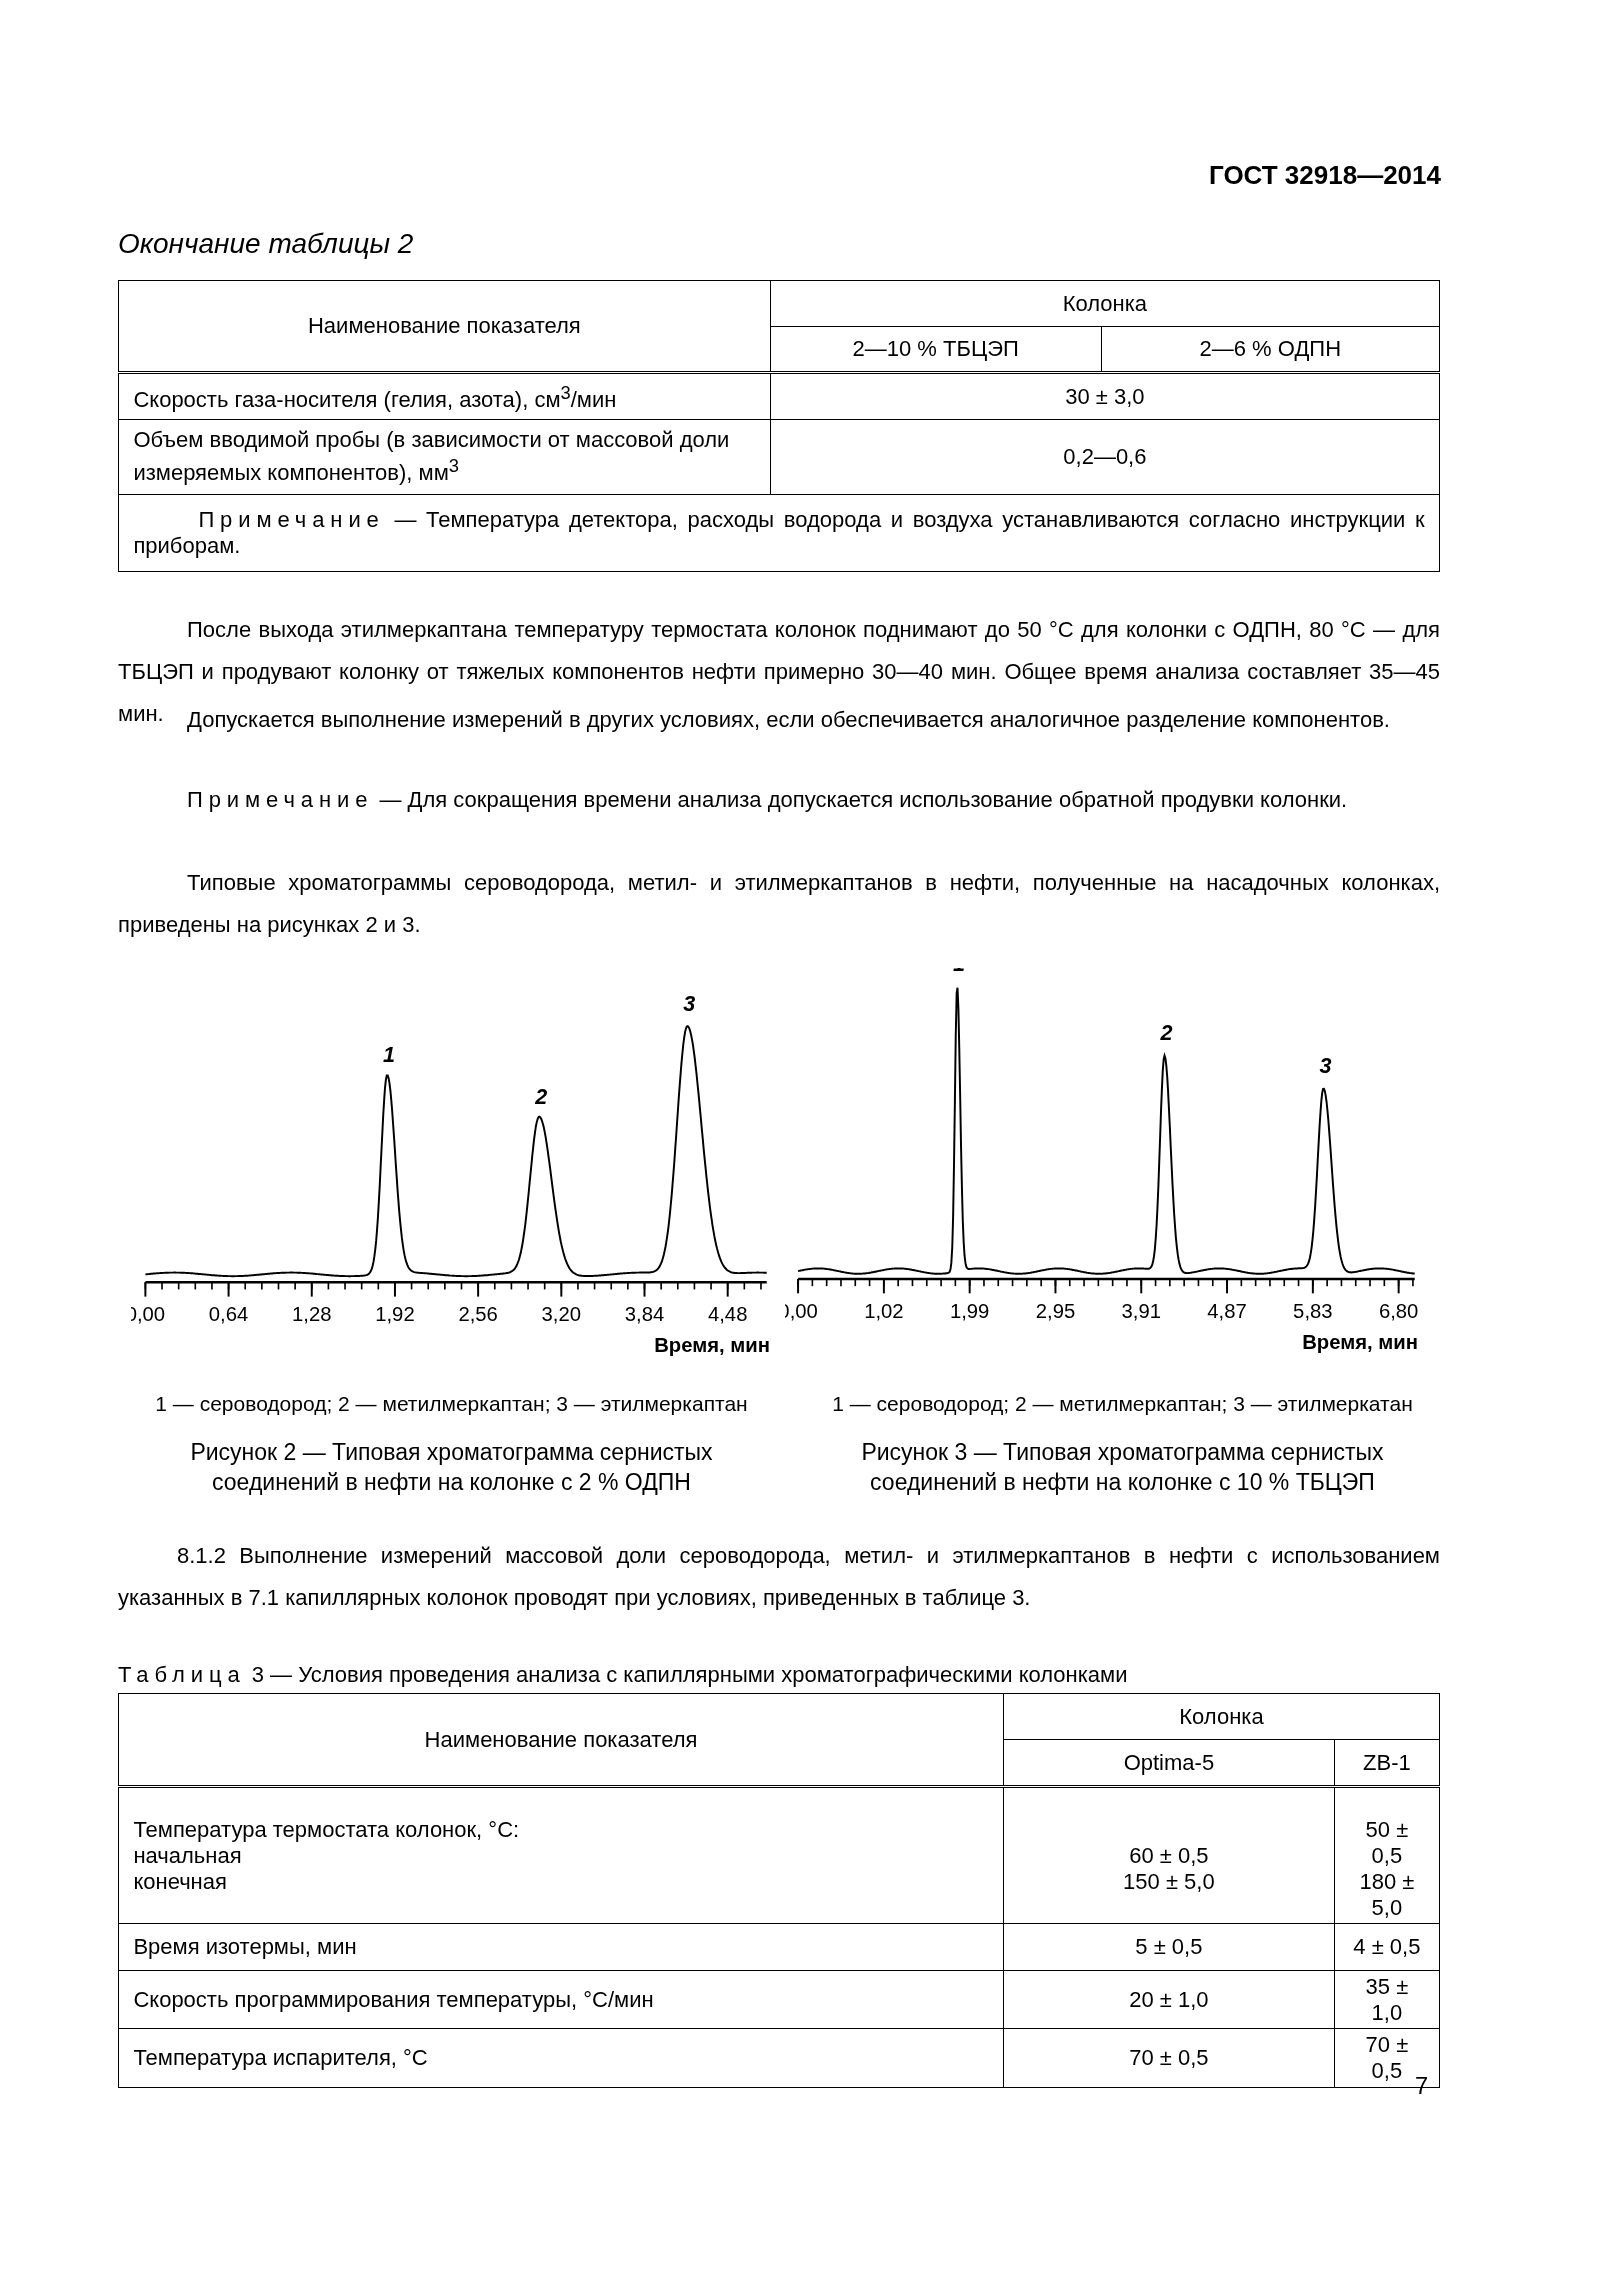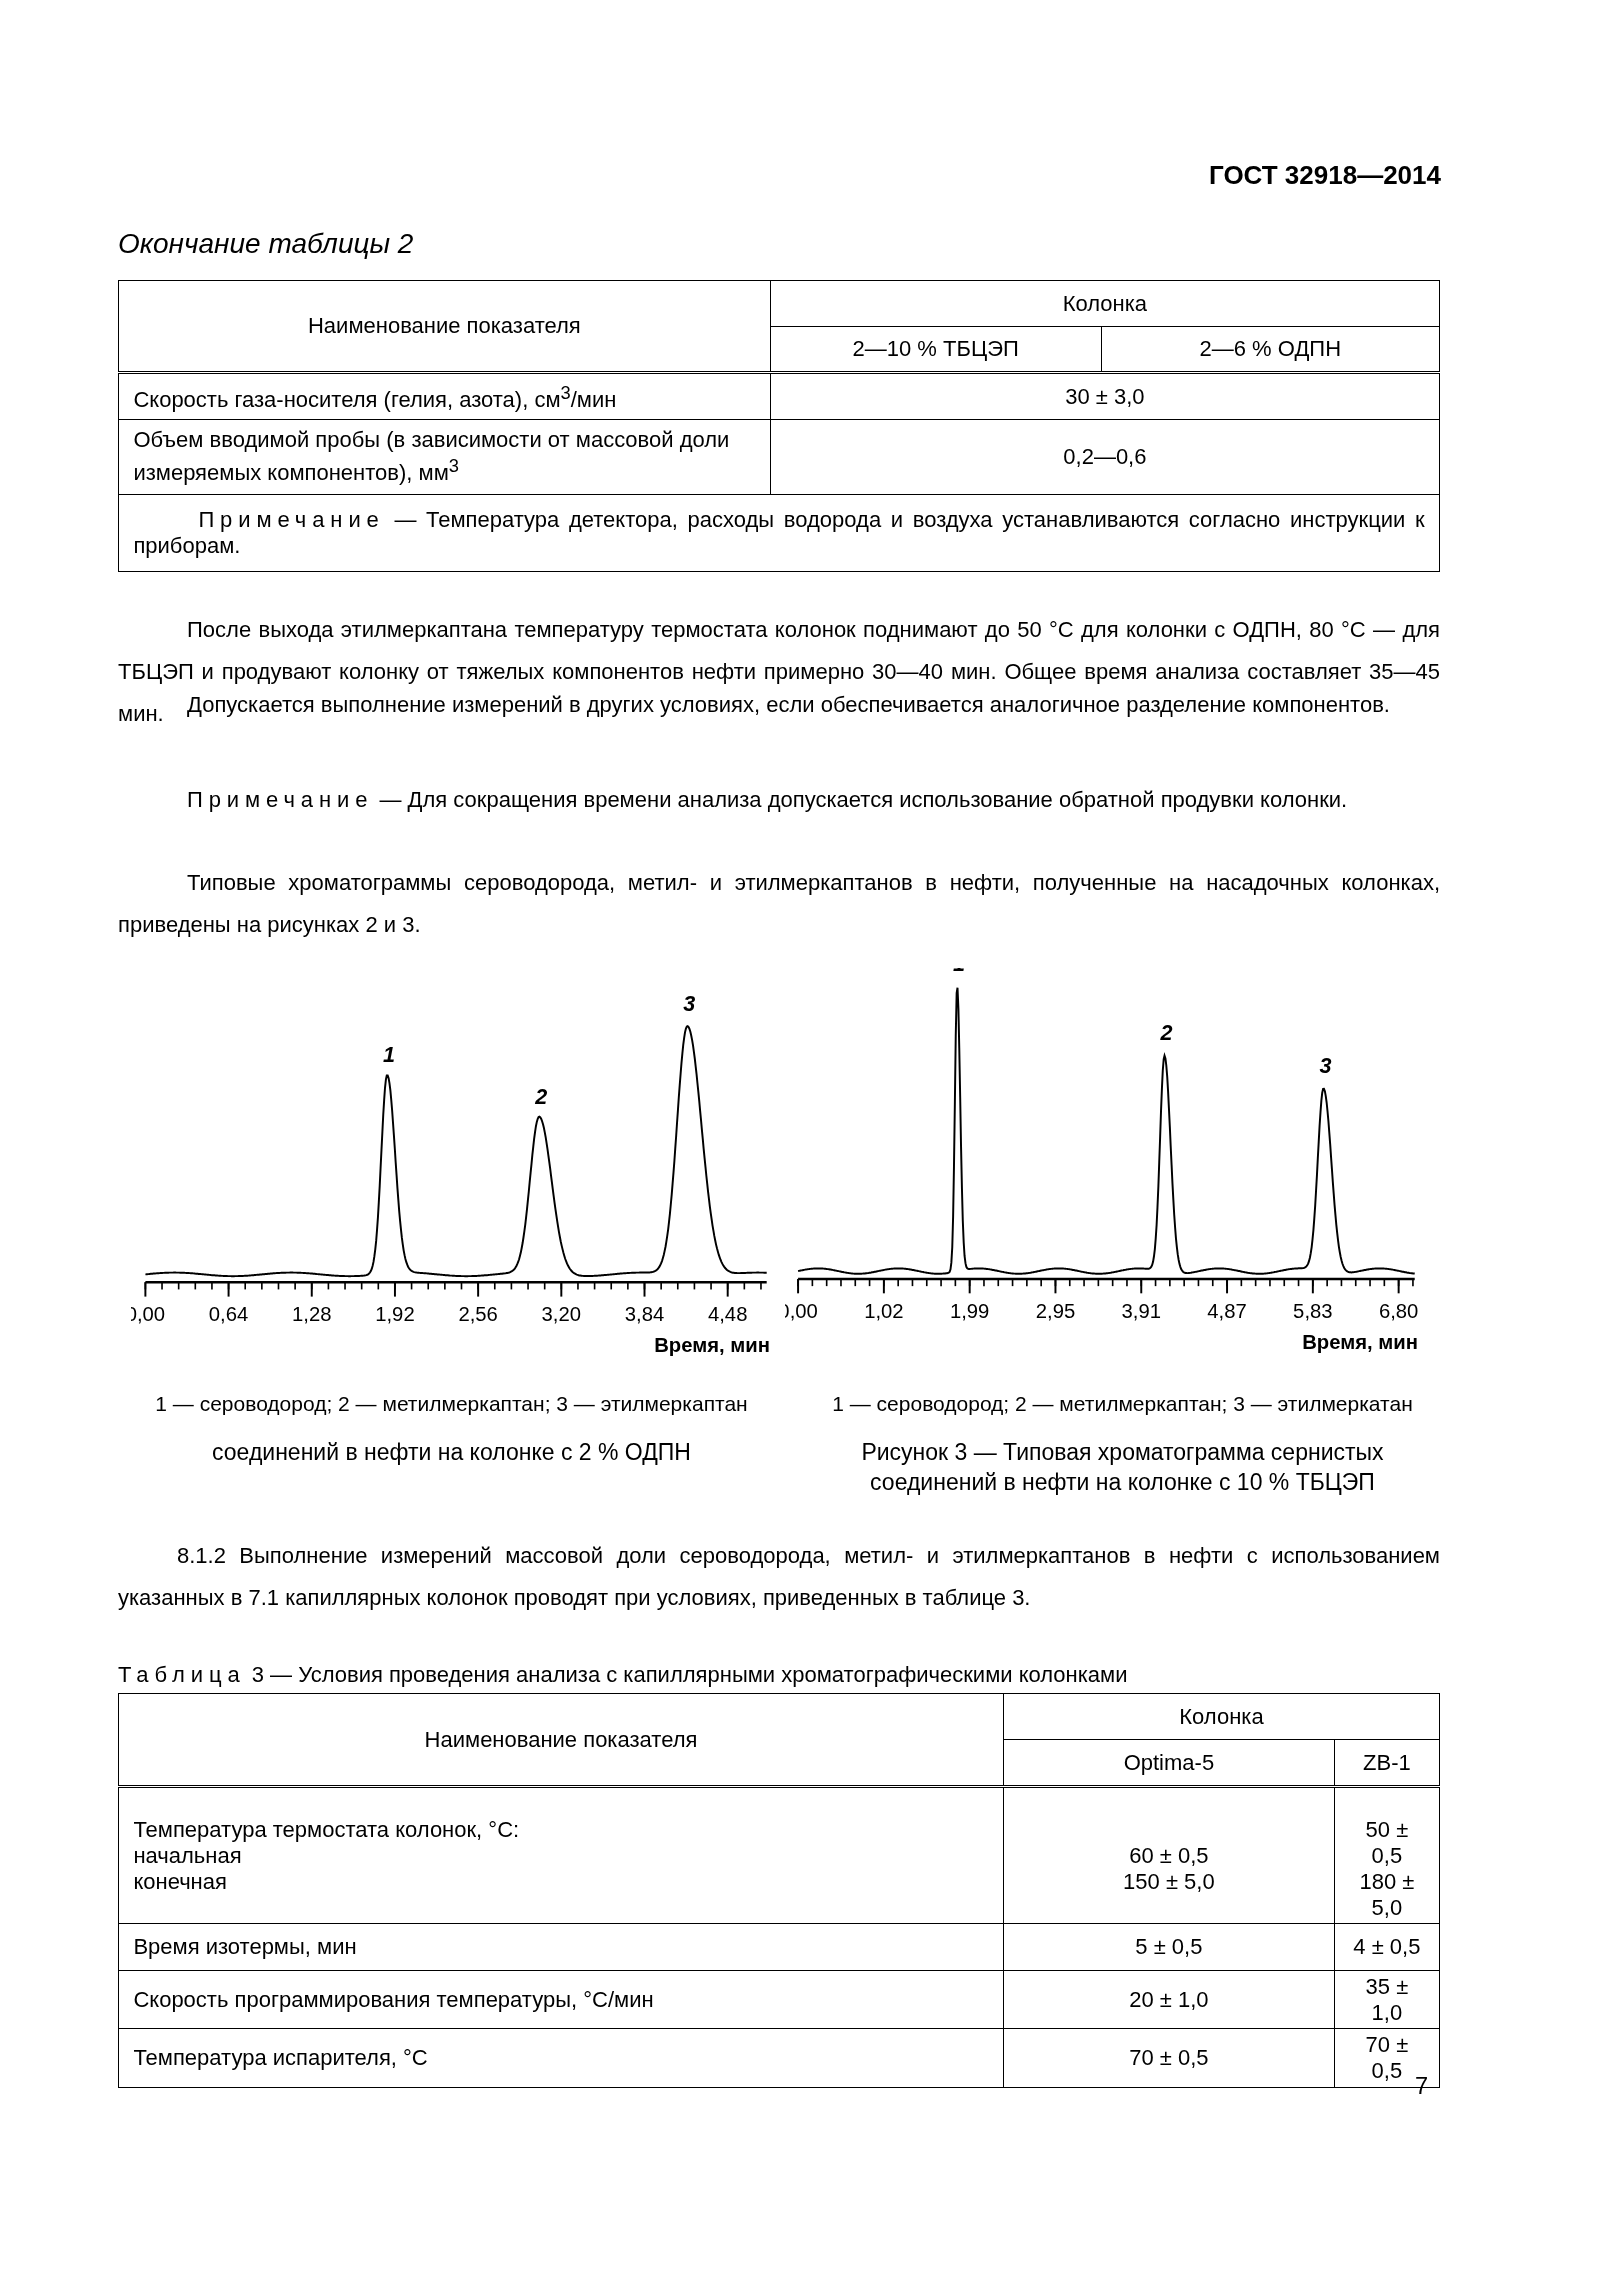--- a/index.html
+++ b/index.html
@@ -44,21 +44,21 @@
     <td><span>Объем вводимой пробы (в зависимости от массовой доли измеряемых компонентов), мм</span><sup>3</sup></td>
     <td colspan="2" class="c">0,2—0,6</td>
   </tr>
   <tr style="height:77px;">
     <td colspan="3" style="text-align:justify;"><span style="display:inline-block;width:65px;"></span><span class="note-sp">Примечание</span><span> — Температура детектора, расходы водорода и воздуха устанавливаются согласно инструкции к приборам.</span></td>
   </tr>
 </tbody>
   </table>
 
 <div class="para" style="top:609px;"><span class="ind"></span><span>После выхода этилмеркаптана температуру термостата колонок поднимают до 50 °С для колонки с ОДПН, 80 °С — для ТБЦЭП и продувают колонку от тяжелых компонентов нефти примерно 30—40 мин. Общее время анализа составляет 35—45 мин.</span></div>
-<div class="para" style="top:684px;"><span class="ind"></span><span>Допускается выполнение измерений в других условиях, если обеспечивается аналогичное разделение компонентов.</span></div>
+<div class="para" style="top:699px;"><span class="ind"></span><span>Допускается выполнение измерений в других условиях, если обеспечивается аналогичное разделение компонентов.</span></div>
 <div class="para small" style="top:785px;"><span class="ind"></span><span class="note-sp">Примечание</span><span> — Для сокращения времени анализа допускается использование обратной продувки колонки.</span></div>
 <div class="para" style="top:862px;"><span class="ind"></span><span>Типовые хроматограммы сероводорода, метил- и этилмеркаптанов в нефти, полученные на насадочных колонках, приведены на рисунках 2 и 3.</span></div>
 
 <svg id="chart0" class="abs" style="left:131px;top:968px;" width="654" height="393" viewBox="0 0 1000 600">
     <polyline points="22.0,468.0 23.4,467.9 24.7,467.7 26.1,467.6 27.4,467.5 28.8,467.3 30.1,467.2 31.5,467.1 32.9,467.0 34.2,466.8 35.6,466.7 36.9,466.6 38.3,466.5 39.6,466.4 41.0,466.3 42.4,466.2 43.7,466.1 45.1,466.0 46.4,465.9 47.8,465.8 49.1,465.7 50.5,465.7 51.9,465.6 53.2,465.5 54.6,465.5 55.9,465.4 57.3,465.4 58.6,465.3 60.0,465.3 61.4,465.3 62.7,465.3 64.1,465.3 65.4,465.2 66.8,465.2 68.1,465.2 69.5,465.3 70.9,465.3 72.2,465.3 73.6,465.3 74.9,465.4 76.3,465.4 77.6,465.4 79.0,465.5 80.4,465.6 81.7,465.6 83.1,465.7 84.4,465.8 85.8,465.8 87.1,465.9 88.5,466.0 89.9,466.1 91.2,466.2 92.6,466.3 93.9,466.4 95.3,466.5 96.6,466.6 98.0,466.8 99.4,466.9 100.7,467.0 102.1,467.1 103.4,467.3 104.8,467.4 106.1,467.5 107.5,467.6 108.9,467.8 110.2,467.9 111.6,468.0 112.9,468.2 114.3,468.3 115.6,468.4 117.0,468.6 118.4,468.7 119.7,468.8 121.1,468.9 122.4,469.1 123.8,469.2 125.1,469.3 126.5,469.4 127.9,469.5 129.2,469.6 130.6,469.7 131.9,469.8 133.3,469.9 134.6,470.0 136.0,470.1 137.4,470.2 138.7,470.3 140.1,470.3 141.4,470.4 142.8,470.5 144.1,470.5 145.5,470.6 146.9,470.6 148.2,470.7 149.6,470.7 150.9,470.7 152.3,470.7 153.6,470.8 155.0,470.8 156.4,470.8 157.7,470.8 159.1,470.7 160.4,470.7 161.8,470.7 163.1,470.7 164.5,470.6 165.9,470.6 167.2,470.5 168.6,470.5 169.9,470.4 171.3,470.4 172.6,470.3 174.0,470.2 175.4,470.1 176.7,470.0 178.1,470.0 179.4,469.9 180.8,469.8 182.1,469.7 183.5,469.5 184.9,469.4 186.2,469.3 187.6,469.2 188.9,469.1 190.3,469.0 191.6,468.8 193.0,468.7 194.4,468.6 195.7,468.5 197.1,468.3 198.4,468.2 199.8,468.1 201.1,467.9 202.5,467.8 203.9,467.7 205.2,467.5 206.6,467.4 207.9,467.3 209.3,467.1 210.6,467.0 212.0,466.9 213.4,466.8 214.7,466.7 216.1,466.6 217.4,466.4 218.8,466.3 220.1,466.2 221.5,466.1 222.9,466.0 224.2,465.9 225.6,465.9 226.9,465.8 228.3,465.7 229.6,465.6 231.0,465.6 232.4,465.5 233.7,465.5 235.1,465.4 236.4,465.4 237.8,465.3 239.1,465.3 240.5,465.3 241.9,465.3 243.2,465.2 244.6,465.2 245.9,465.2 247.3,465.2 248.6,465.3 250.0,465.3 251.4,465.3 252.7,465.3 254.1,465.4 255.4,465.4 256.8,465.5 258.1,465.5 259.5,465.6 260.9,465.7 262.2,465.7 263.6,465.8 264.9,465.9 266.3,466.0 267.6,466.1 269.0,466.2 270.4,466.3 271.7,466.4 273.1,466.5 274.4,466.6 275.8,466.7 277.1,466.8 278.5,466.9 279.9,467.1 281.2,467.2 282.6,467.3 283.9,467.5 285.3,467.6 286.6,467.7 288.0,467.8 289.4,468.0 290.7,468.1 292.1,468.2 293.4,468.4 294.8,468.5 296.1,468.6 297.5,468.8 298.9,468.9 300.2,469.0 301.6,469.1 302.9,469.2 304.3,469.4 305.6,469.5 307.0,469.6 308.4,469.7 309.7,469.8 311.1,469.9 312.4,470.0 313.8,470.1 315.1,470.2 316.5,470.2 317.9,470.3 319.2,470.4 320.6,470.4 321.9,470.5 323.3,470.6 324.6,470.6 326.0,470.6 327.4,470.7 328.7,470.7 330.1,470.7 331.4,470.7 332.8,470.8 334.1,470.8 335.5,470.8 336.9,470.7 338.2,470.7 339.6,470.7 340.9,470.7 342.3,470.6 343.6,470.6 345.0,470.6 346.4,470.5 347.7,470.5 349.1,470.4 350.4,470.3 351.8,470.2 353.1,470.1 354.5,470.0 355.9,469.9 357.2,469.7 358.6,469.5 359.9,469.1 361.3,468.6 362.6,467.9 364.0,466.8 365.4,465.2 366.7,462.9 368.1,459.7 369.4,455.1 370.8,448.9 372.1,440.6 373.5,429.9 374.9,416.5 376.2,400.0 377.6,380.4 378.9,357.9 380.3,332.7 381.6,305.7 383.0,277.7 384.4,250.0 385.7,224.0 387.1,201.1 388.4,182.7 389.8,170.0 391.1,163.8 392.5,163.8 393.9,168.0 395.2,175.7 396.6,186.8 397.9,200.9 399.3,217.4 400.6,235.8 402.0,255.5 403.4,275.9 404.7,296.5 406.1,316.7 407.4,336.2 408.8,354.5 410.1,371.4 411.5,386.7 412.9,400.4 414.2,412.3 415.6,422.6 416.9,431.3 418.3,438.6 419.6,444.5 421.0,449.4 422.4,453.2 423.7,456.3 425.1,458.6 426.4,460.4 427.8,461.8 429.1,462.8 430.5,463.6 431.9,464.2 433.2,464.6 434.6,464.9 435.9,465.1 437.3,465.3 438.6,465.5 440.0,465.6 441.4,465.7 442.7,465.8 444.1,465.9 445.4,466.0 446.8,466.1 448.1,466.2 449.5,466.3 450.9,466.4 452.2,466.5 453.6,466.7 454.9,466.8 456.3,466.9 457.6,467.0 459.0,467.1 460.4,467.3 461.7,467.4 463.1,467.5 464.4,467.7 465.8,467.8 467.1,467.9 468.5,468.1 469.9,468.2 471.2,468.3 472.6,468.4 473.9,468.6 475.3,468.7 476.6,468.8 478.0,469.0 479.4,469.1 480.7,469.2 482.1,469.3 483.4,469.4 484.8,469.5 486.1,469.6 487.5,469.8 488.9,469.9 490.2,469.9 491.6,470.0 492.9,470.1 494.3,470.2 495.6,470.3 497.0,470.4 498.4,470.4 499.7,470.5 501.1,470.5 502.4,470.6 503.8,470.6 505.1,470.7 506.5,470.7 507.9,470.7 509.2,470.7 510.6,470.8 511.9,470.8 513.3,470.8 514.6,470.8 516.0,470.7 517.4,470.7 518.7,470.7 520.1,470.7 521.4,470.6 522.8,470.6 524.1,470.5 525.5,470.5 526.9,470.4 528.2,470.4 529.6,470.3 530.9,470.2 532.3,470.1 533.6,470.0 535.0,469.9 536.4,469.8 537.7,469.7 539.1,469.6 540.4,469.5 541.8,469.4 543.1,469.3 544.5,469.2 545.9,469.1 547.2,468.9 548.6,468.8 549.9,468.7 551.3,468.6 552.6,468.4 554.0,468.3 555.4,468.2 556.7,468.0 558.1,467.9 559.4,467.8 560.8,467.6 562.1,467.5 563.5,467.4 564.9,467.2 566.2,467.1 567.6,467.0 568.9,466.8 570.3,466.6 571.6,466.5 573.0,466.3 574.4,466.0 575.7,465.8 577.1,465.4 578.4,465.1 579.8,464.6 581.1,463.9 582.5,463.2 583.9,462.2 585.2,461.0 586.6,459.5 587.9,457.6 589.3,455.2 590.6,452.4 592.0,449.0 593.4,444.9 594.7,440.0 596.1,434.3 597.4,427.7 598.8,420.1 600.1,411.6 601.5,402.0 602.9,391.5 604.2,380.0 605.6,367.6 606.9,354.6 608.3,340.9 609.6,326.9 611.0,312.8 612.4,298.9 613.7,285.4 615.1,272.6 616.4,260.9 617.8,250.6 619.1,241.8 620.5,234.9 621.9,230.1 623.2,227.4 624.6,226.9 625.9,228.0 627.3,230.3 628.6,233.8 630.0,238.4 631.4,244.2 632.7,250.9 634.1,258.5 635.4,266.9 636.8,276.0 638.1,285.6 639.5,295.7 640.9,306.1 642.2,316.6 643.6,327.2 644.9,337.8 646.3,348.2 647.6,358.4 649.0,368.2 650.4,377.7 651.7,386.7 653.1,395.3 654.4,403.3 655.8,410.8 657.1,417.7 658.5,424.0 659.9,429.8 661.2,435.1 662.6,439.8 663.9,444.1 665.3,447.9 666.6,451.2 668.0,454.1 669.4,456.7 670.7,459.0 672.1,460.9 673.4,462.5 674.8,464.0 676.1,465.2 677.5,466.2 678.9,467.0 680.2,467.8 681.6,468.4 682.9,468.8 684.3,469.3 685.6,469.6 687.0,469.8 688.4,470.0 689.7,470.2 691.1,470.3 692.4,470.4 693.8,470.5 695.1,470.5 696.5,470.6 697.9,470.6 699.2,470.6 700.6,470.5 701.9,470.5 703.3,470.5 704.6,470.4 706.0,470.4 707.4,470.3 708.7,470.2 710.1,470.2 711.4,470.1 712.8,470.0 714.1,469.9 715.5,469.8 716.9,469.7 718.2,469.6 719.6,469.5 720.9,469.4 722.3,469.2 723.6,469.1 725.0,469.0 726.4,468.9 727.7,468.8 729.1,468.6 730.4,468.5 731.8,468.4 733.1,468.2 734.5,468.1 735.9,468.0 737.2,467.8 738.6,467.7 739.9,467.6 741.3,467.4 742.6,467.3 744.0,467.2 745.4,467.1 746.7,466.9 748.1,466.8 749.4,466.7 750.8,466.6 752.1,466.5 753.5,466.4 754.9,466.3 756.2,466.2 757.6,466.1 758.9,466.0 760.3,465.9 761.6,465.8 763.0,465.7 764.4,465.7 765.7,465.6 767.1,465.5 768.4,465.5 769.8,465.4 771.1,465.4 772.5,465.3 773.9,465.3 775.2,465.3 776.6,465.3 777.9,465.2 779.3,465.2 780.6,465.2 782.0,465.2 783.4,465.2 784.7,465.2 786.1,465.2 787.4,465.2 788.8,465.2 790.1,465.1 791.5,465.1 792.9,465.0 794.2,464.9 795.6,464.7 796.9,464.5 798.3,464.1 799.6,463.7 801.0,463.1 802.4,462.3 803.7,461.3 805.1,460.1 806.4,458.5 807.8,456.6 809.1,454.1 810.5,451.2 811.9,447.7 813.2,443.4 814.6,438.4 815.9,432.5 817.3,425.7 818.6,417.8 820.0,408.8 821.4,398.7 822.7,387.3 824.1,374.7 825.4,360.8 826.8,345.8 828.1,329.6 829.5,312.4 830.9,294.3 832.2,275.4 833.6,256.1 834.9,236.5 836.3,216.9 837.6,197.6 839.0,179.0 840.4,161.3 841.7,144.9 843.1,130.0 844.4,117.1 845.8,106.3 847.1,97.9 848.5,92.1 849.9,89.0 851.2,88.5 852.6,89.8 853.9,92.7 855.3,97.0 856.6,102.7 858.0,109.8 859.4,118.2 860.7,127.7 862.1,138.3 863.4,149.9 864.8,162.3 866.1,175.4 867.5,189.0 868.9,203.1 870.2,217.5 871.6,232.1 872.9,246.7 874.3,261.3 875.6,275.6 877.0,289.8 878.4,303.5 879.7,316.8 881.1,329.6 882.4,341.8 883.8,353.5 885.1,364.5 886.5,374.8 887.9,384.4 889.2,393.4 890.6,401.6 891.9,409.2 893.3,416.2 894.6,422.5 896.0,428.2 897.4,433.3 898.7,437.9 900.1,442.0 901.4,445.6 902.8,448.8 904.1,451.6 905.5,454.0 906.9,456.1 908.2,457.9 909.6,459.5 910.9,460.8 912.3,461.9 913.6,462.8 915.0,463.6 916.4,464.2 917.7,464.7 919.1,465.1 920.4,465.4 921.8,465.6 923.1,465.8 924.5,466.0 925.9,466.0 927.2,466.1 928.6,466.1 929.9,466.1 931.3,466.1 932.6,466.0 934.0,466.0 935.4,465.9 936.7,465.9 938.1,465.8 939.4,465.8 940.8,465.7 942.1,465.6 943.5,465.6 944.9,465.5 946.2,465.5 947.6,465.4 948.9,465.4 950.3,465.3 951.6,465.3 953.0,465.3 954.4,465.3 955.7,465.3 957.1,465.2 958.4,465.2 959.8,465.2 961.1,465.3 962.5,465.3 963.9,465.3 965.2,465.3 966.6,465.3 967.9,465.4 969.3,465.4 970.6,465.5 972.0,465.5" fill="none" stroke="#000" stroke-width="3"></polyline>
     <line x1="22" y1="480" x2="972" y2="480" stroke="#000" stroke-width="4"></line>
     <line x1="22" y1="480" x2="22" y2="491" stroke="#000" stroke-width="2.5"></line>
     <line x1="47.43933054393305" y1="480" x2="47.43933054393305" y2="491" stroke="#000" stroke-width="2.5"></line>
     <line x1="72.8786610878661" y1="480" x2="72.8786610878661" y2="491" stroke="#000" stroke-width="2.5"></line>
     <line x1="98.31799163179916" y1="480" x2="98.31799163179916" y2="491" stroke="#000" stroke-width="2.5"></line>
@@ -183,20 +183,21 @@
     <text x="938.4" y="535" text-anchor="middle" font-size="31">6,80</text>
     <text x="968" y="582" text-anchor="end" font-size="31" font-weight="bold">Время, мин</text>
     <text x="266.26666666666665" y="3.8600000000000136" text-anchor="middle" font-size="33" font-style="italic" font-weight="bold">1</text>
     <text x="583.3333333333333" y="109.66000000000003" text-anchor="middle" font-size="33" font-style="italic" font-weight="bold">2</text>
     <text x="826.6" y="160.26" text-anchor="middle" font-size="33" font-style="italic" font-weight="bold">3</text>
   </svg>
 
 <div class="fig-leg" style="left:118px;width:667px;top:1392px;">1 — сероводород; 2 — метилмеркаптан; 3 — этилмеркаптан</div>
 <div class="fig-leg" style="left:792px;width:661px;top:1392px;">1 — сероводород; 2 — метилмеркаптан; 3 — этилмеркатан</div>
 <div class="fig-cap" style="left:118px;width:667px;top:1437px;">
+    <div>Рисунок 2 — Типовая хроматограмма сернистых</div>
     <div>соединений в нефти на колонке с 2 % ОДПН</div>
   </div>
 <div class="fig-cap" style="left:792px;width:661px;top:1437px;">
     <div>Рисунок 3 — Типовая хроматограмма сернистых</div>
     <div>соединений в нефти на колонке с 10 % ТБЦЭП</div>
   </div>
 
 <div class="para" style="top:1535px;"><span class="ind" style="width:59px;"></span><span>8.1.2 Выполнение измерений массовой доли сероводорода, метил- и этилмеркаптанов в нефти с использованием указанных в 7.1 капиллярных колонок проводят при условиях, приведенных в таблице 3.</span></div>
 
 <div class="abs" style="left:118px;top:1662px;font-size:22px;"><span class="note-sp">Таблица</span><span> 3 — Условия проведения анализа с капиллярными хроматографическими колонками</span></div>

